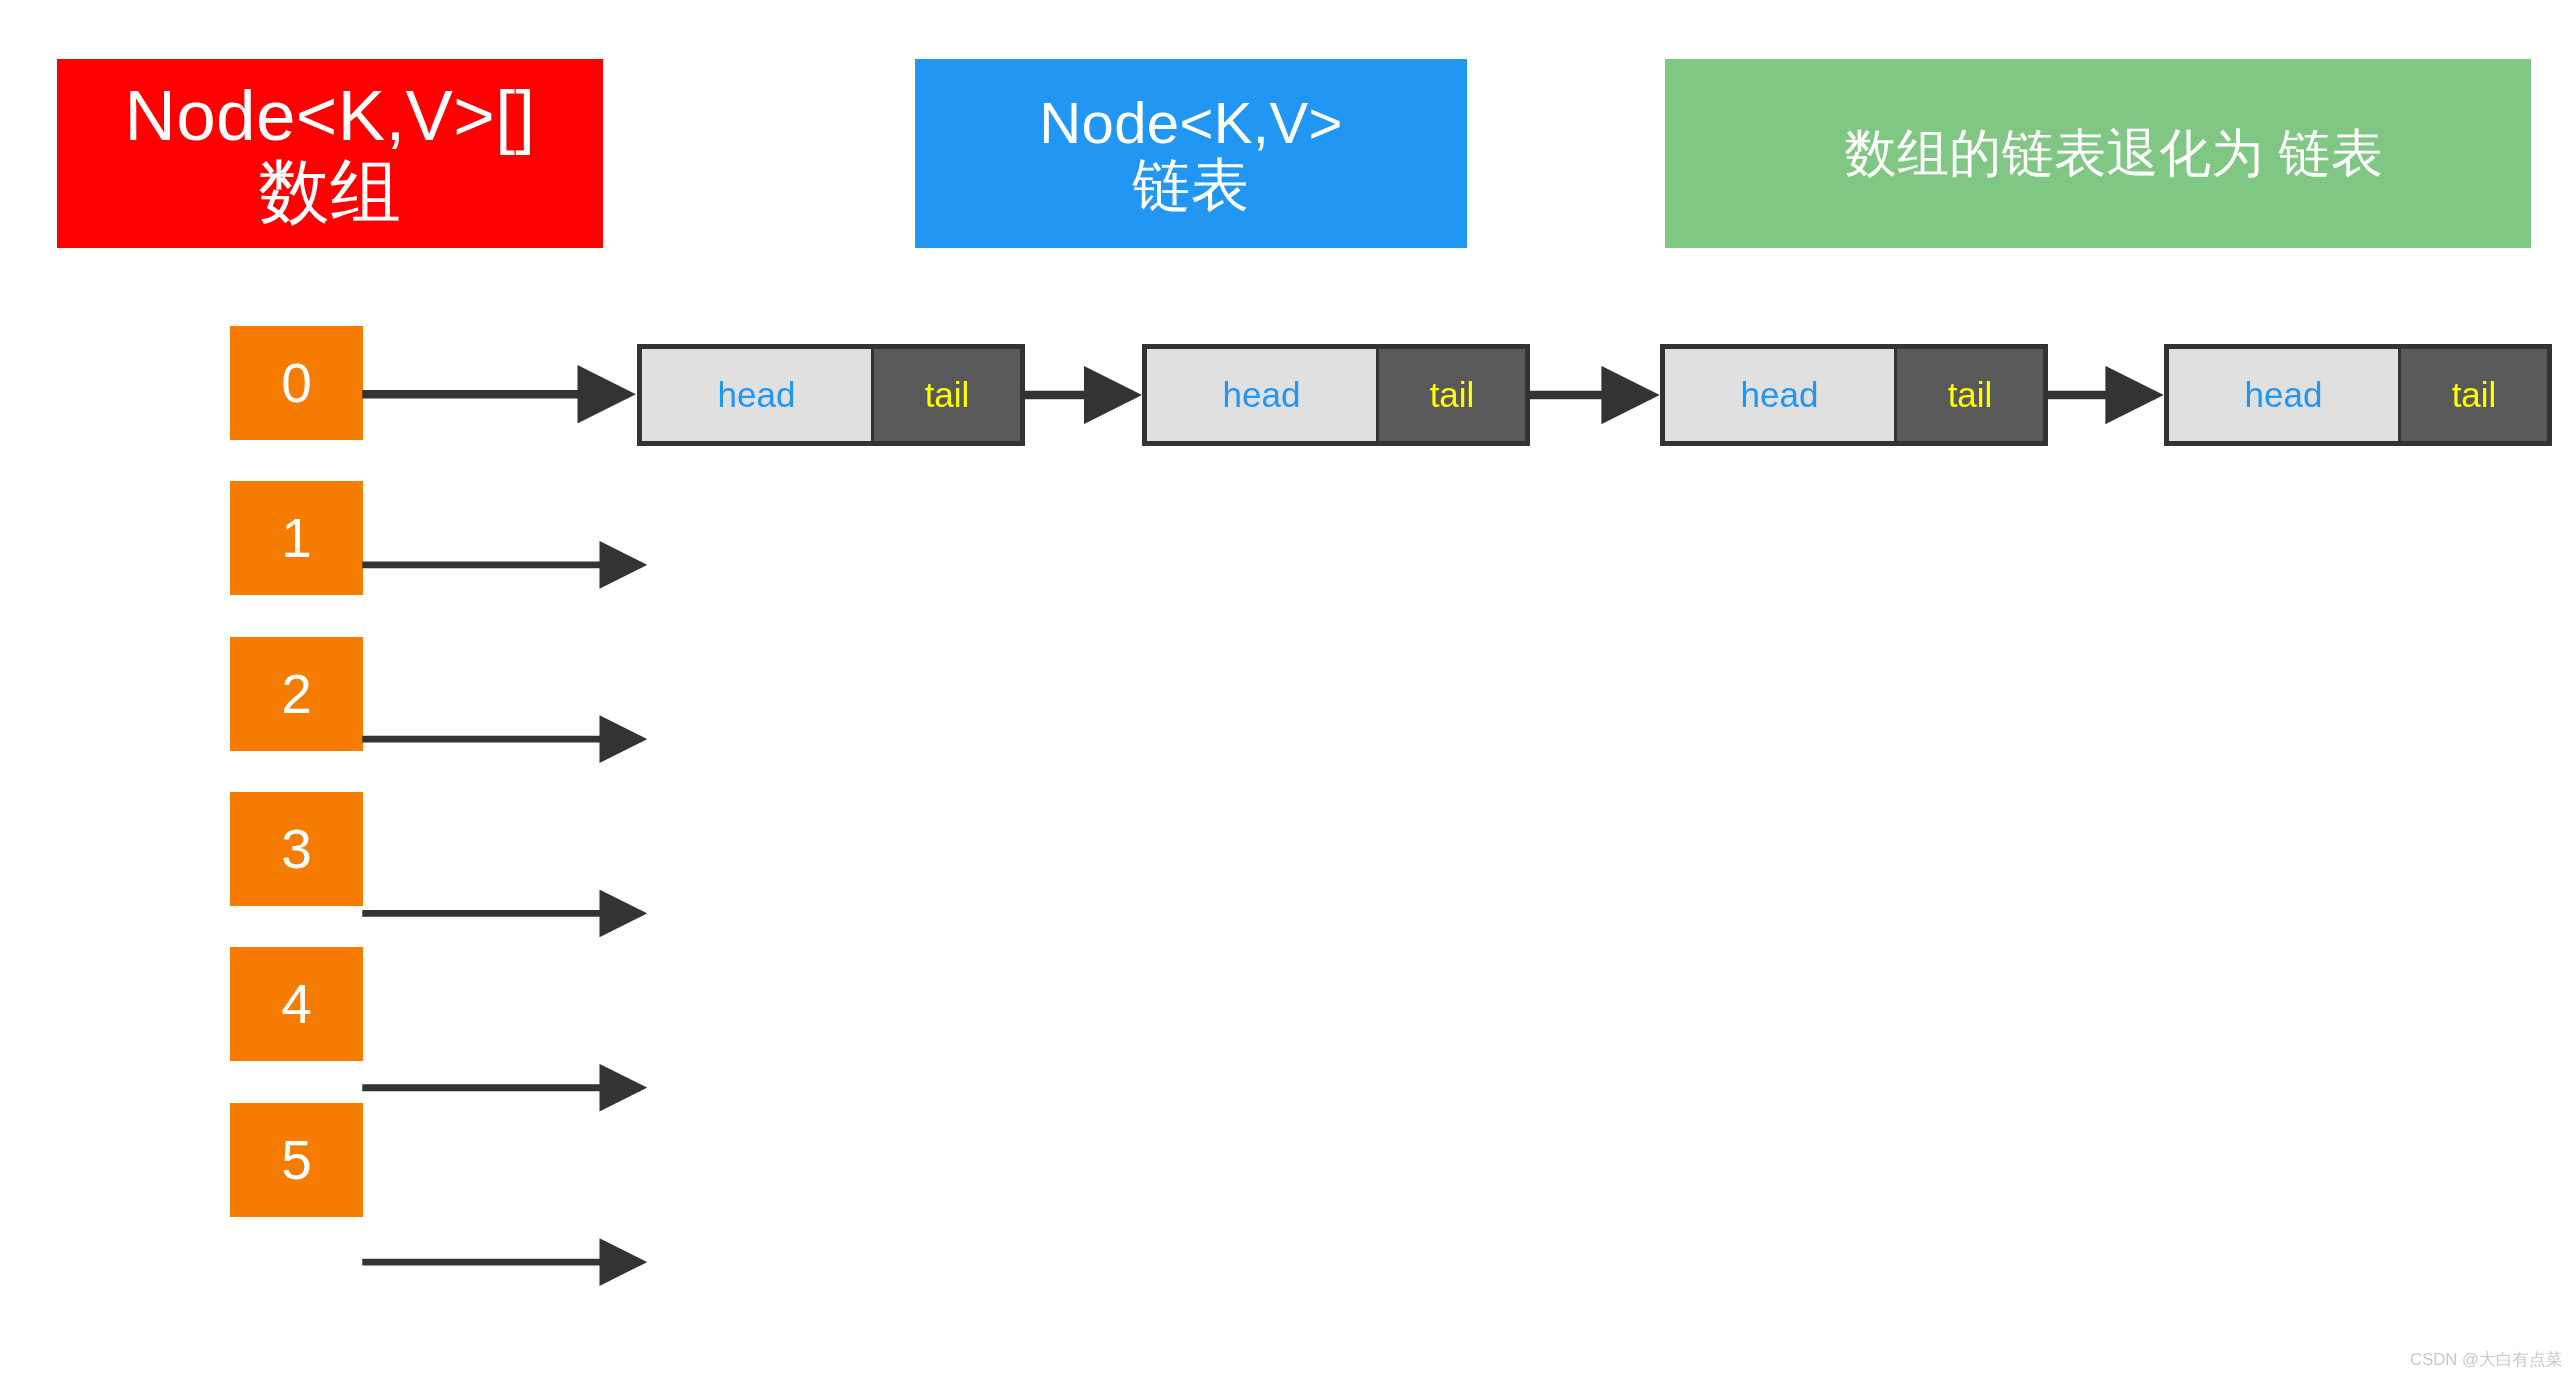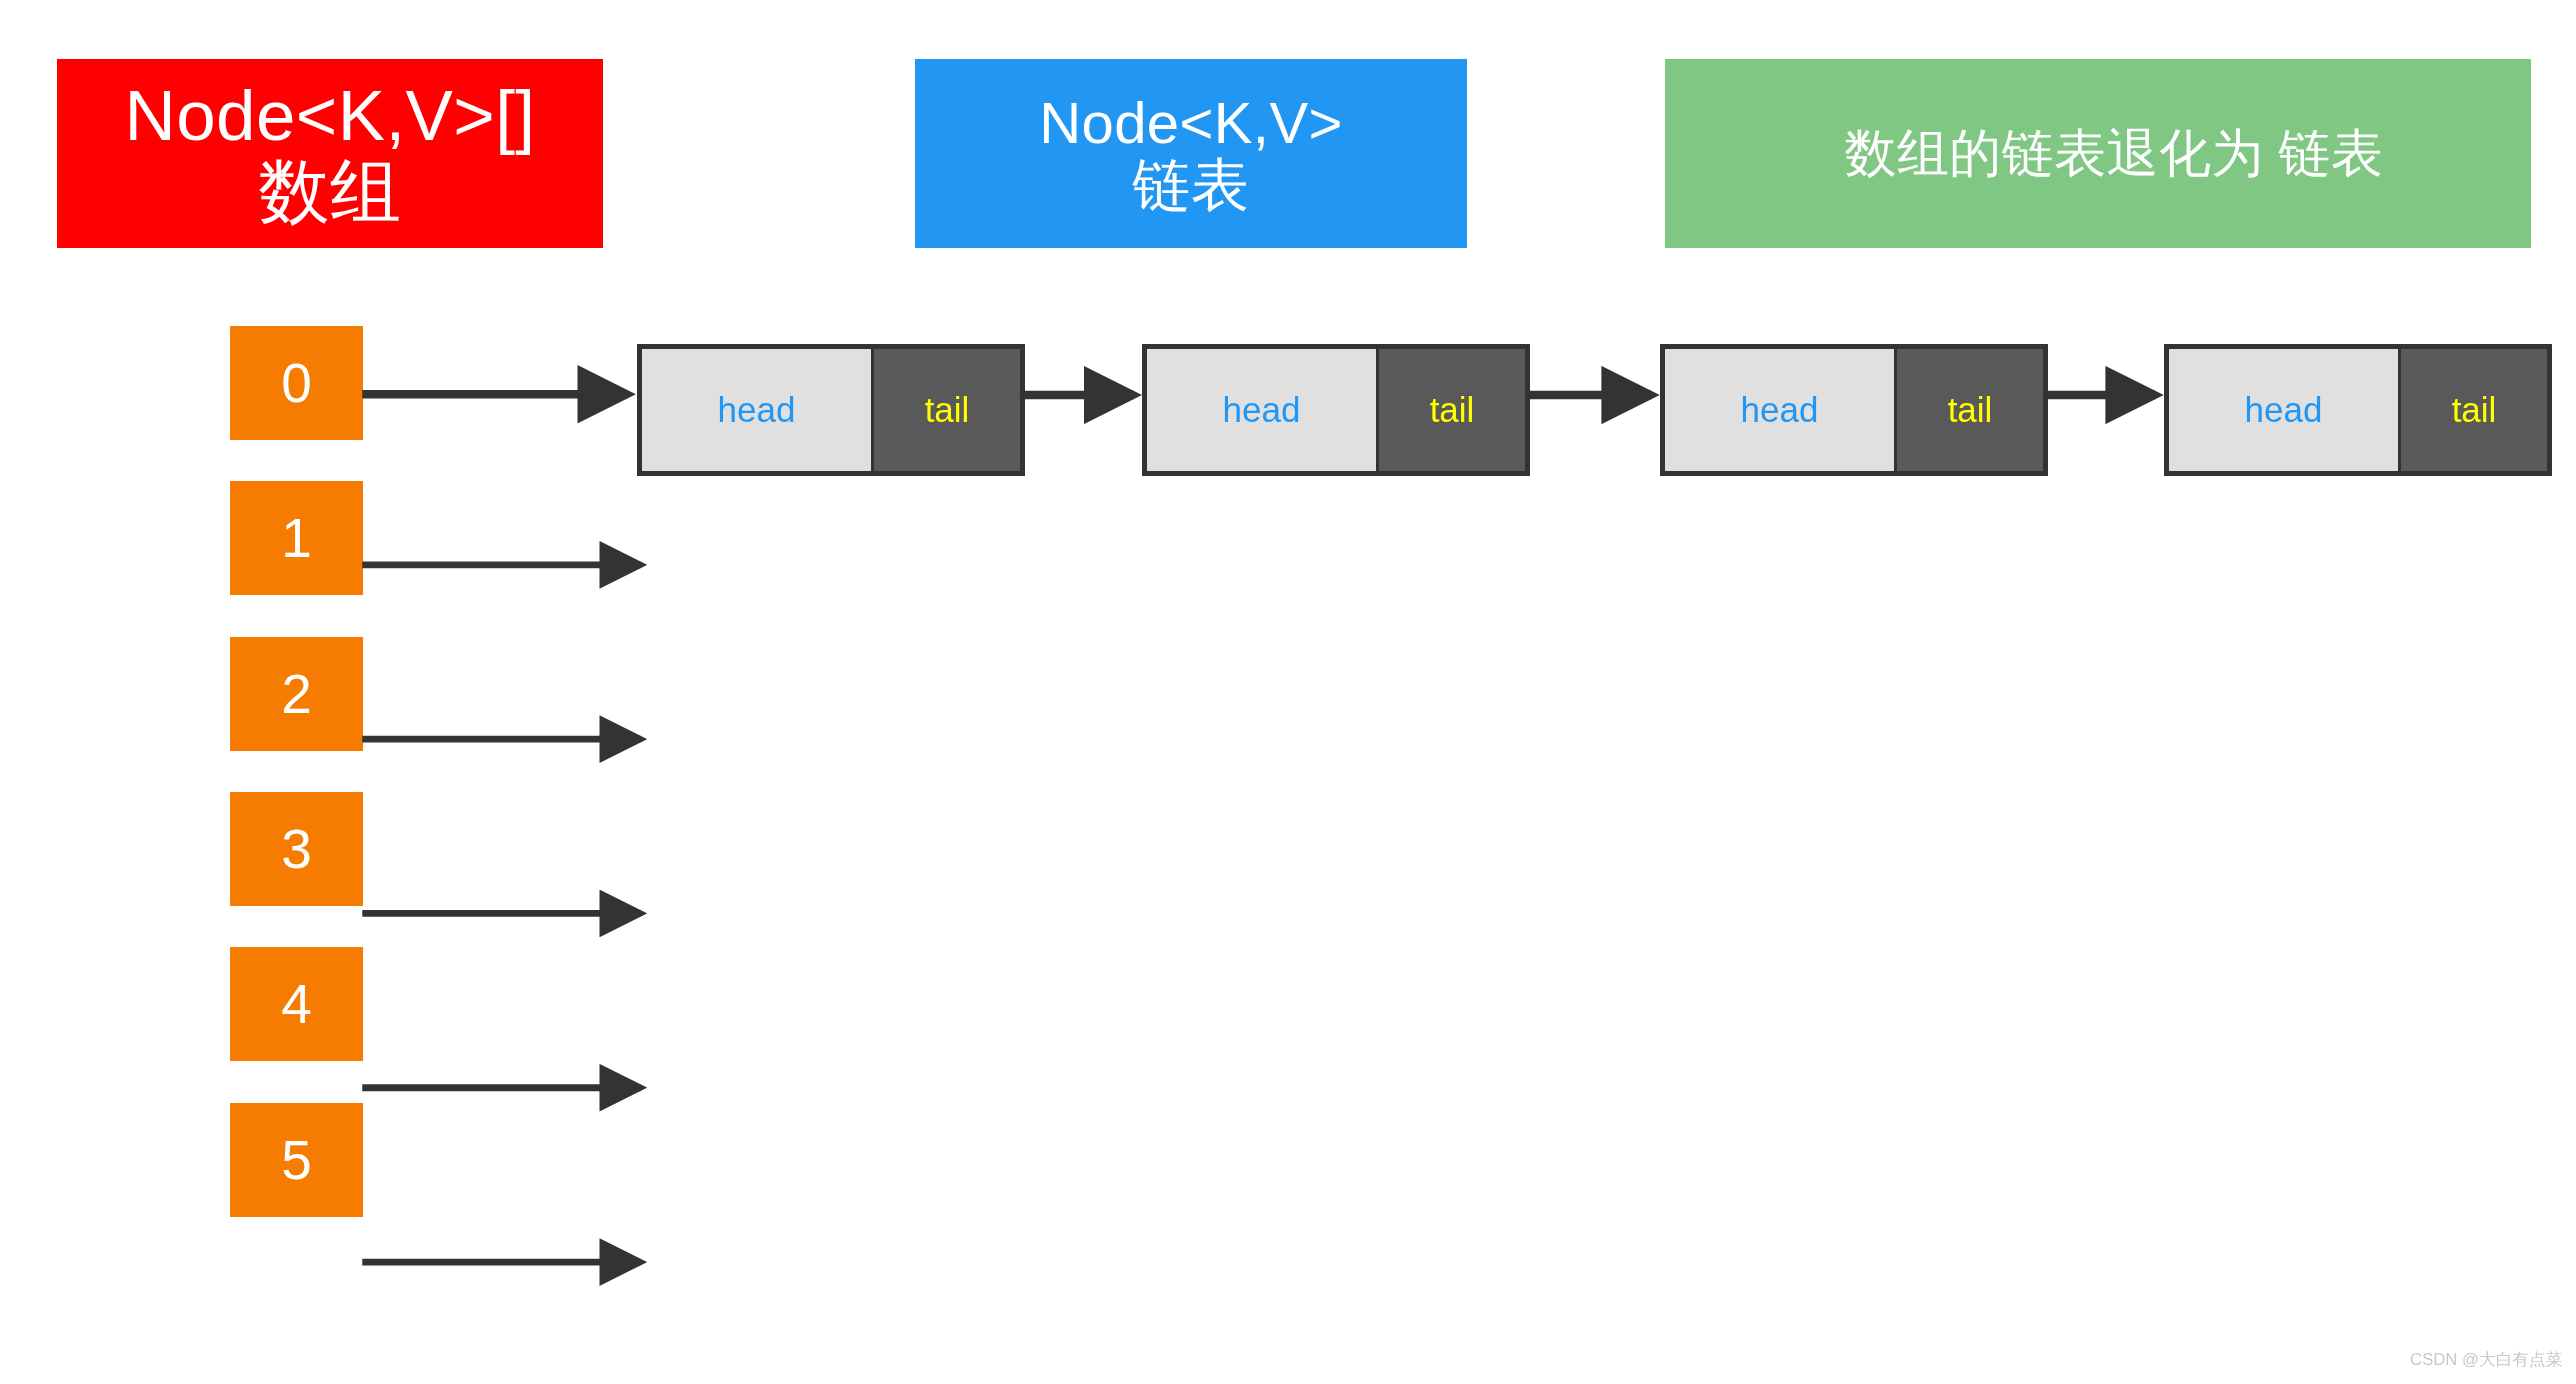--- a/index.html
+++ b/index.html
@@ -55,21 +55,21 @@
     font-size:55px;
     display:flex;
     align-items:center;
     justify-content:center;
   }
 
   
   .node{
     position:absolute;
     top:344px;
-    height:132px;
+    height:102px;
     display:flex;
     box-sizing:border-box;
     border:5.3px solid #333333;
     background:#14b8a6;
   }
   .cell{
     display:flex;
     align-items:center;
     justify-content:center;
     font-size:35px;

